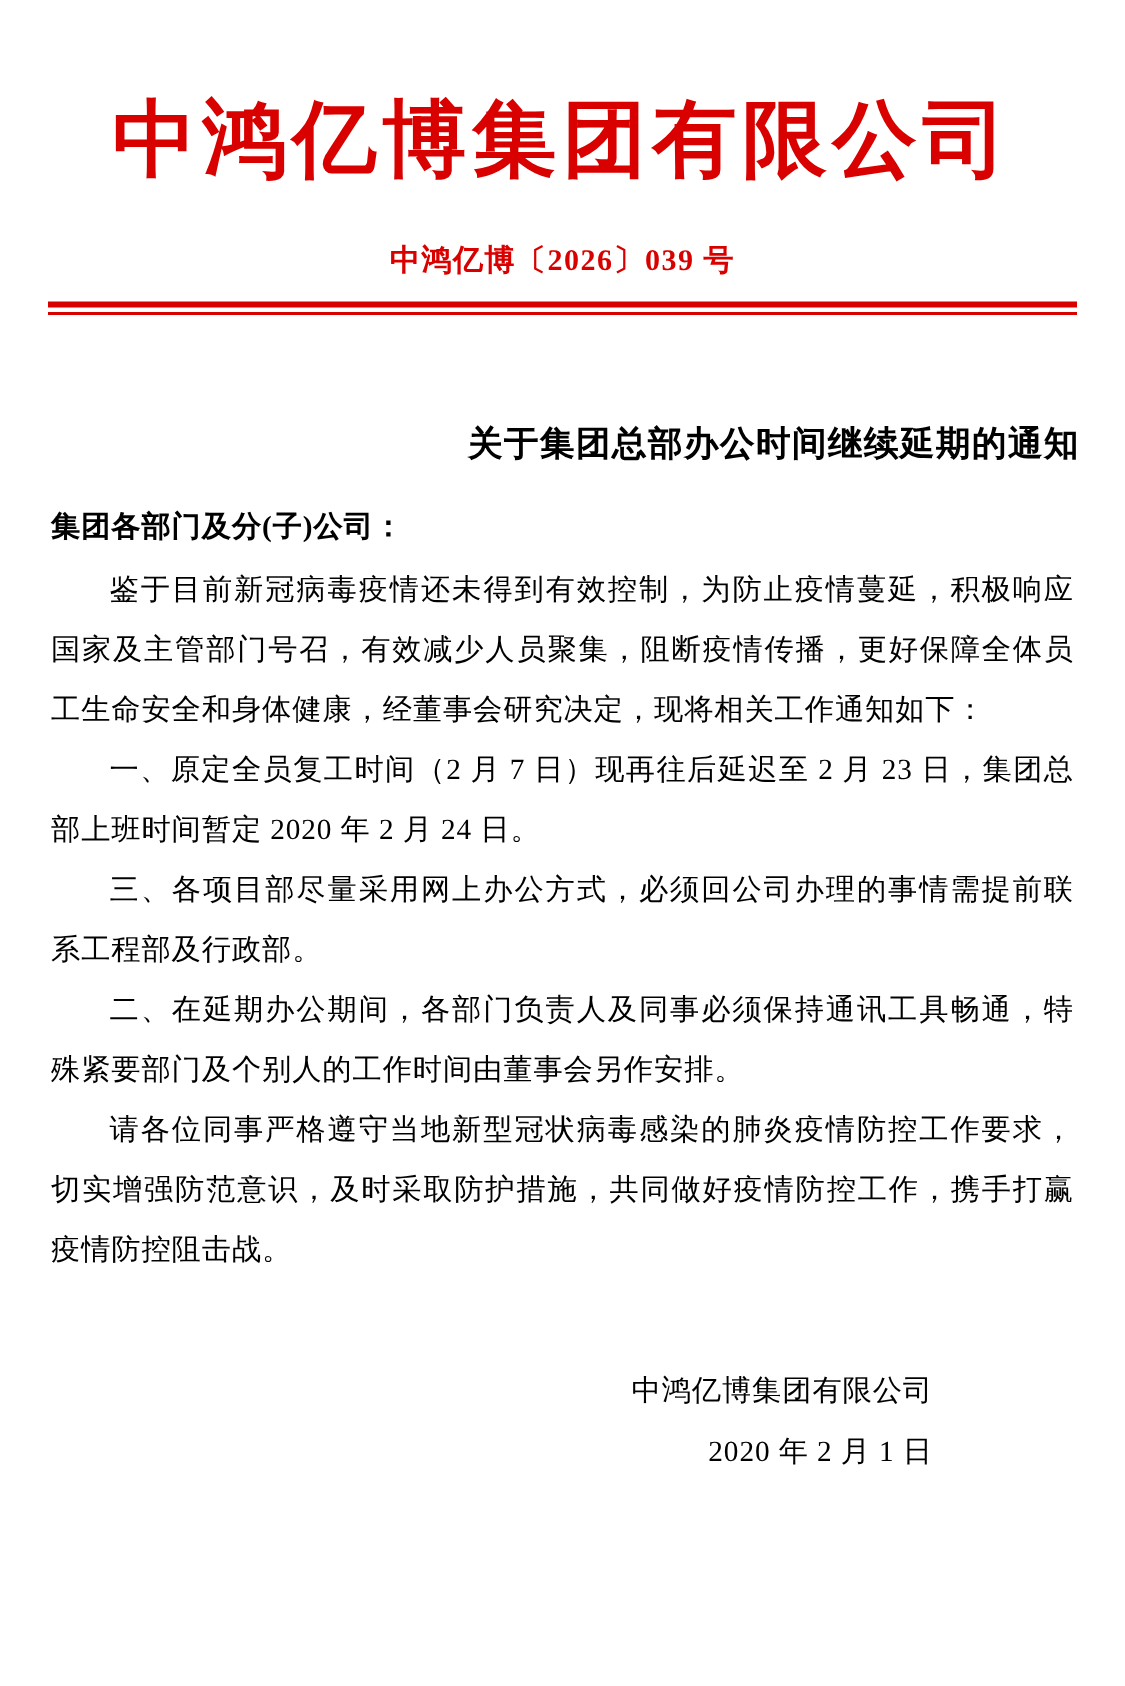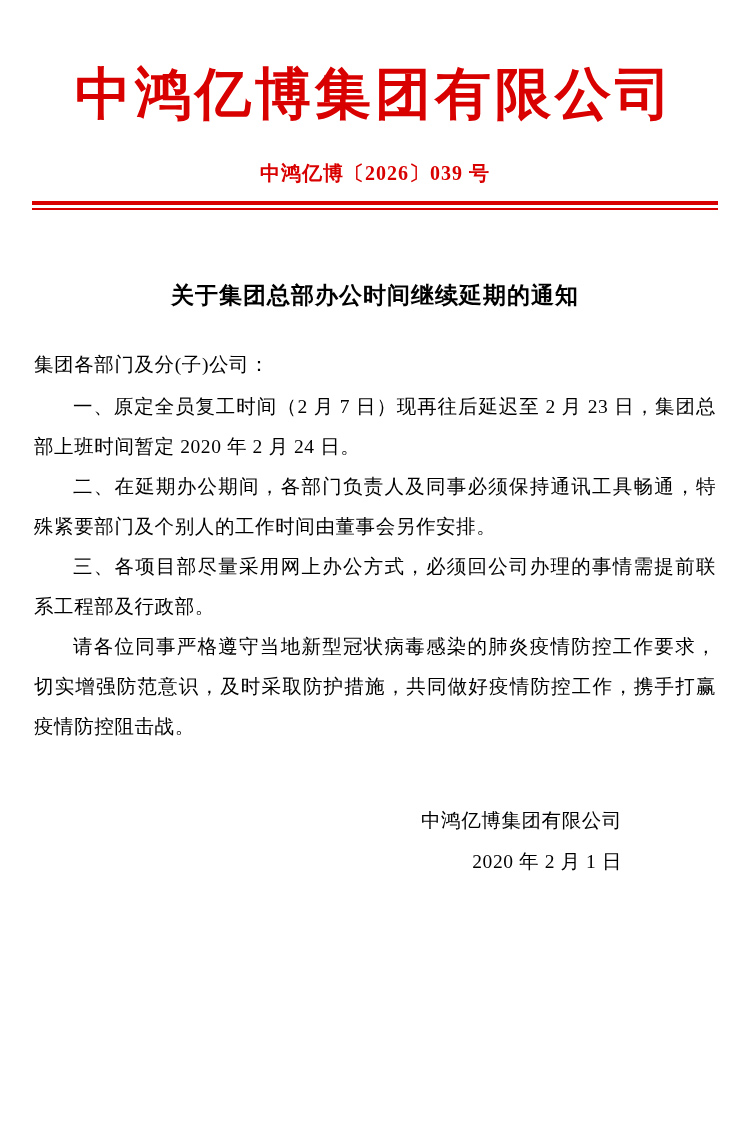--- a/index.html
+++ b/index.html
@@ -47,36 +47,37 @@
     height: 4px;
     background: #d90000;
     margin: 0 2px;
   }
   .red-rule-thin {
     height: 2px;
     background: #d90000;
     margin: 3px 2px 0 2px;
   }
   .doc-title {
-    text-align: center;
+    text-align: right;
     font-size: 23px;
     font-weight: bold;
     letter-spacing: 1px;
     margin-top: 70px;
-    margin-bottom: 34px;
+    margin-bottom: 21px;
   }
   .body-text {
     font-size: 19.5px;
     line-height: 2.05;
     letter-spacing: 0.6px;
     text-align: justify;
     padding: 0 4px;
   }
   .salutation {
     margin: 0 0 2px 0;
+    font-weight: bold;
   }
   .para {
     margin: 0;
     text-indent: 2em;
   }
   .signature {
     margin-top: 54px;
     font-size: 19.5px;
     line-height: 2.1;
     text-align: right;
@@ -100,23 +101,24 @@
     <div class="doc-number">中鸿亿博〔2026〕039 号</div>
   </div>
 
   <div class="red-rule-thick"></div>
   <div class="red-rule-thin"></div>
 
   <div class="doc-title">关于集团总部办公时间继续延期的通知</div>
 
   <div class="body-text">
     <p class="salutation">集团各部门及分(子)公司：</p>
+    <p class="para">鉴于目前新冠病毒疫情还未得到有效控制，为防止疫情蔓延，积极响应国家及主管部门号召，有效减少人员聚集，阻断疫情传播，更好保障全体员工生命安全和身体健康，经董事会研究决定，现将相关工作通知如下：</p>
     <p class="para">一、原定全员复工时间（2 月 7 日）现再往后延迟至 2 月 23 日，集团总部上班时间暂定 2020 年 2 月 24 日。</p>
+    <p class="para">三、各项目部尽量采用网上办公方式，必须回公司办理的事情需提前联系工程部及行政部。</p>
     <p class="para">二、在延期办公期间，各部门负责人及同事必须保持通讯工具畅通，特殊紧要部门及个别人的工作时间由董事会另作安排。</p>
-    <p class="para">三、各项目部尽量采用网上办公方式，必须回公司办理的事情需提前联系工程部及行政部。</p>
     <p class="para">请各位同事严格遵守当地新型冠状病毒感染的肺炎疫情防控工作要求，切实增强防范意识，及时采取防护措施，共同做好疫情防控工作，携手打赢疫情防控阻击战。</p>
   </div>
 
   <div class="signature">
     <div class="sig-line">中鸿亿博集团有限公司</div>
     <div class="sig-date">2020 年 2 月 1 日</div>
   </div>
 
 </div>
 

